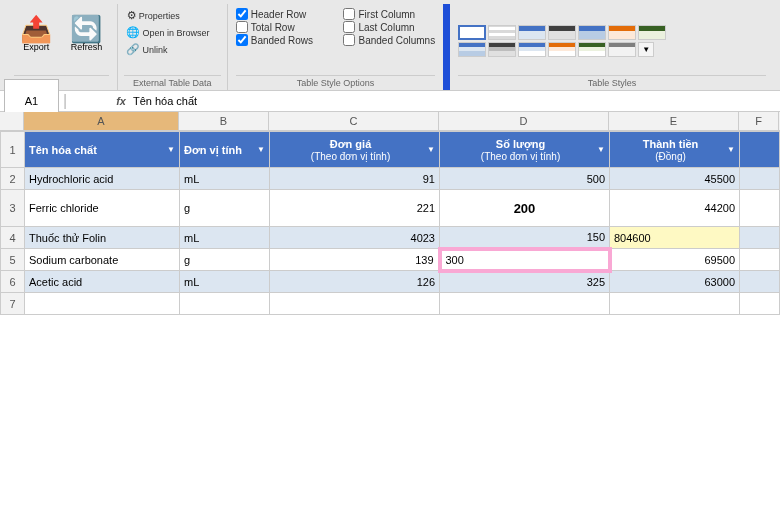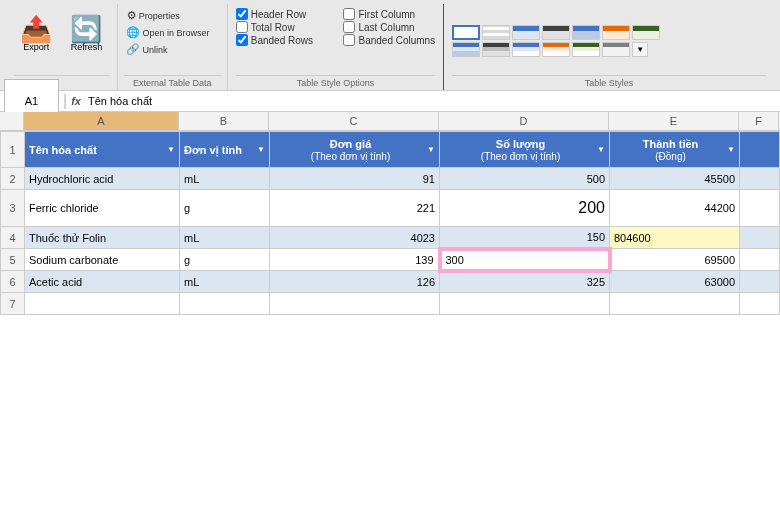--- a/index.html
+++ b/index.html
@@ -51,21 +51,21 @@
             <span style="font-size:9px; color:#333;">Open in Browser</span>
           </div>
           <div class="ribbon-btn-small" style="font-size:9px; display:flex; align-items:center; gap:2px;">
             <span style="font-size:11px;">🔗</span>
             <span style="font-size:9px; color:#333;">Unlink</span>
           </div>
         </div>
         <div style="font-size:9px; color:#666; text-align:center; border-top:1px solid #ccc; padding-top:2px; margin-top:2px;">External Table Data</div>
       </div>
 
-      <div class="ribbon-group" style="display:flex; flex-direction:column; padding:4px 8px 2px 8px; border-right:1px solid #1d4ed8; min-width:160px;">
+      <div class="ribbon-group" style="display:flex; flex-direction:column; padding:4px 8px 2px 8px; border-right:7px solid #1d4ed8; min-width:160px;">
         <div style="display:grid; grid-template-columns:1fr 1fr; gap:1px 16px; flex:1; align-content:start;">
           <div class="check-item" style="display:flex; align-items:center; gap:3px; font-size:10px;">
             <input type="checkbox" checked="" style="width: 12px; height: 12px;">
             <span style="font-size:10px;">Header Row</span>
           </div>
           <div class="check-item" style="display:flex; align-items:center; gap:3px; font-size:10px;">
             <input type="checkbox" style="width: 12px; height: 12px;">
             <span style="font-size:10px;">First Column</span>
           </div>
           <div class="check-item" style="display:flex; align-items:center; gap:3px; font-size:10px;">
@@ -113,21 +113,21 @@
         </div>
         <div style="font-size:9px; color:#666; text-align:center; border-top:1px solid #ccc; padding-top:2px; margin-top:2px;">Table Styles</div>
       </div>
 
     </div>
   </div>
 
   <div style="display:flex; align-items:center; background:white; border-top:1px solid #ccc; border-bottom:1px solid #ccc; padding:1px 4px; gap:4px; height:22px;">
     <input type="text" style="width: 55px; font-size: 11px; border: 1px solid rgb(187, 187, 187); padding: 15px 3px; text-align: center;" value="A1">
     <span style="color:#bbb; font-size:16px; line-height:1;">|</span>
-    <span style="font-size:11px; font-style:italic; color:#555; font-weight:bold;">fx</span>
+    <span style="font-size:11px; font-style:italic; color:#555; font-weight:bold;margin-left:45px;">fx</span>
     <input type="text" style="flex: 1 1 0%; font-size: 11px; border: none; outline: none; padding: 1px 3px;" value="Tên hóa chất">
   </div>
 
   <div style="flex:1; overflow:auto; background:white;">
 
     <div style="display:flex; background:#f2f2f2; border-bottom:1px solid #ccc; position:sticky; top:0; z-index:10;">
       <div style="width:24px; min-width:24px; border-right:1px solid #ccc; height:18px;"></div>
       <div style="width:155px; min-width:155px; text-align:center; font-size:11px; color:#555; border-right:1px solid #ccc; height:18px; background:#e6b87a; display:flex; align-items:center; justify-content:center;">A</div>
       <div style="width:90px; min-width:90px; text-align:center; font-size:11px; color:#555; border-right:1px solid #ccc; height:18px; display:flex; align-items:center; justify-content:center;">B</div>
       <div style="width:170px; min-width:170px; text-align:center; font-size:11px; color:#555; border-right:1px solid #ccc; height:18px; display:flex; align-items:center; justify-content:center;">C</div>
@@ -182,21 +182,21 @@
         <td style="border:1px solid #ccc; padding:2px 4px; font-size:11px; text-align:right; background:#dce6f1;">500</td>
         <td style="border:1px solid #ccc; padding:2px 4px; font-size:11px; text-align:right; background:#dce6f1;">45500</td>
         <td style="border:1px solid #ccc; background:#dce6f1;"></td>
       </tr>
 
       <tr style="background:white;">
         <td style="width:24px; background:#f2f2f2; color:#555; text-align:center; font-size:11px; border:1px solid #ccc; height:22px;">3</td>
         <td style="border:1px solid #ccc; padding:2px 4px; font-size:11px; background:white;">Ferric chloride</td>
         <td style="border:1px solid #ccc; padding:2px 4px; font-size:11px; background:white;">g</td>
         <td style="border:1px solid #ccc; padding:12px 4px; font-size:11px; text-align:right; background:white;">221</td>
-        <td style="border:1px solid #ccc; padding:2px 4px; font-size:16px; text-align:right; background:white;">200</td>
+        <td style="border:1px solid #ccc; padding:2px 4px; font-size:13px; text-align:center; background:white;font-weight:bold;">200</td>
         <td style="border:1px solid #ccc; padding:2px 4px; font-size:11px; text-align:right; background:white;">44200</td>
         <td style="border:1px solid #ccc; background:white;"></td>
       </tr>
 
       <tr style="background:#dce6f1;">
         <td style="width:24px; background:#f2f2f2; color:#555; text-align:center; font-size:11px; border:1px solid #ccc; height:22px;">4</td>
         <td style="border:1px solid #ccc; padding:2px 4px; font-size:11px; background:#dce6f1;">Thuốc thử Folin</td>
         <td style="border:1px solid #ccc; padding:2px 4px; font-size:11px; background:#dce6f1;">mL</td>
         <td style="border:1px solid #ccc; padding:2px 4px; font-size:11px; text-align:right; background:#dce6f1;">4023</td>
         <td style="border:1px solid #ccc; padding:2px 4px; font-size:11px; text-align:right; background:#dce6f1;">150</td>

